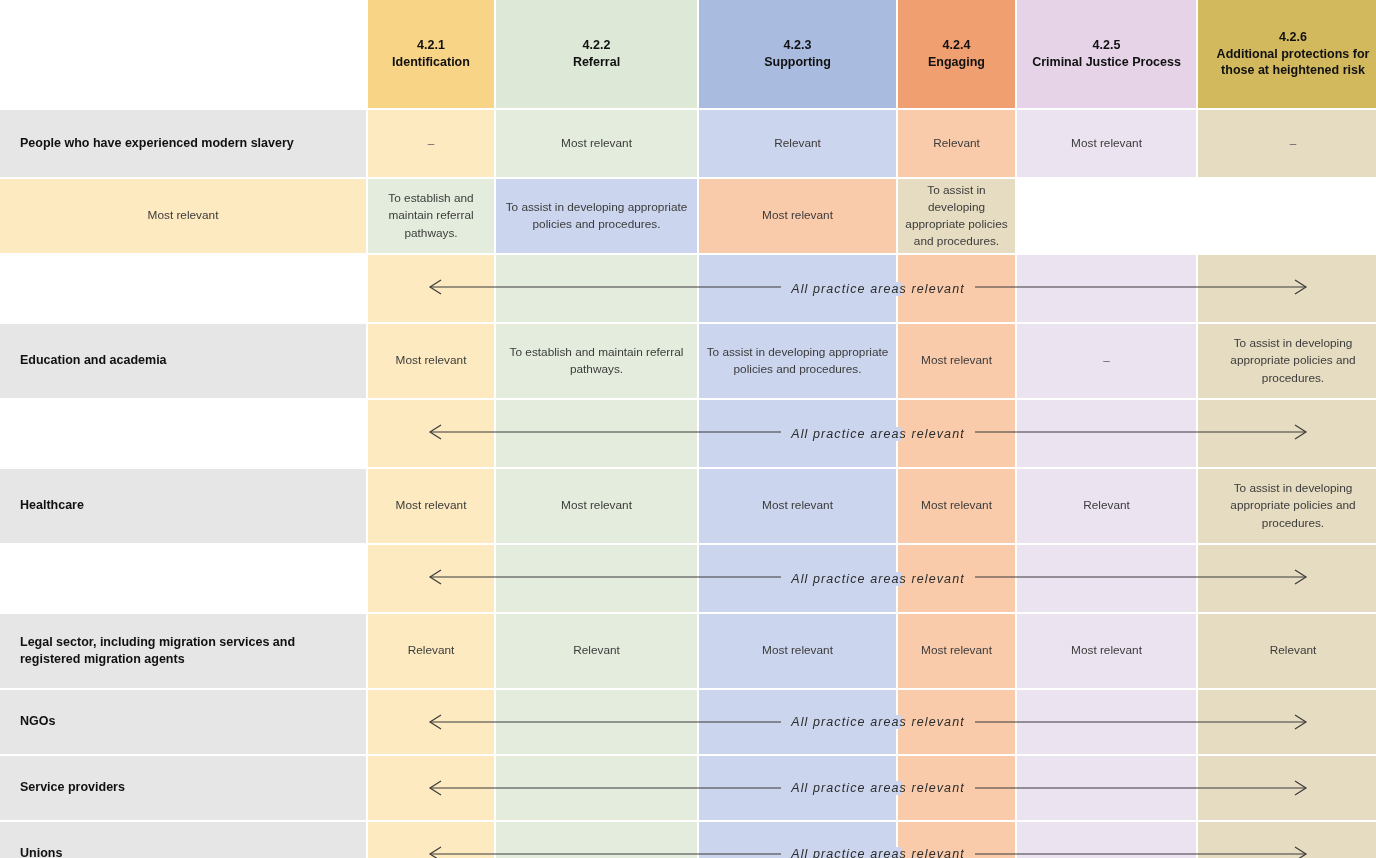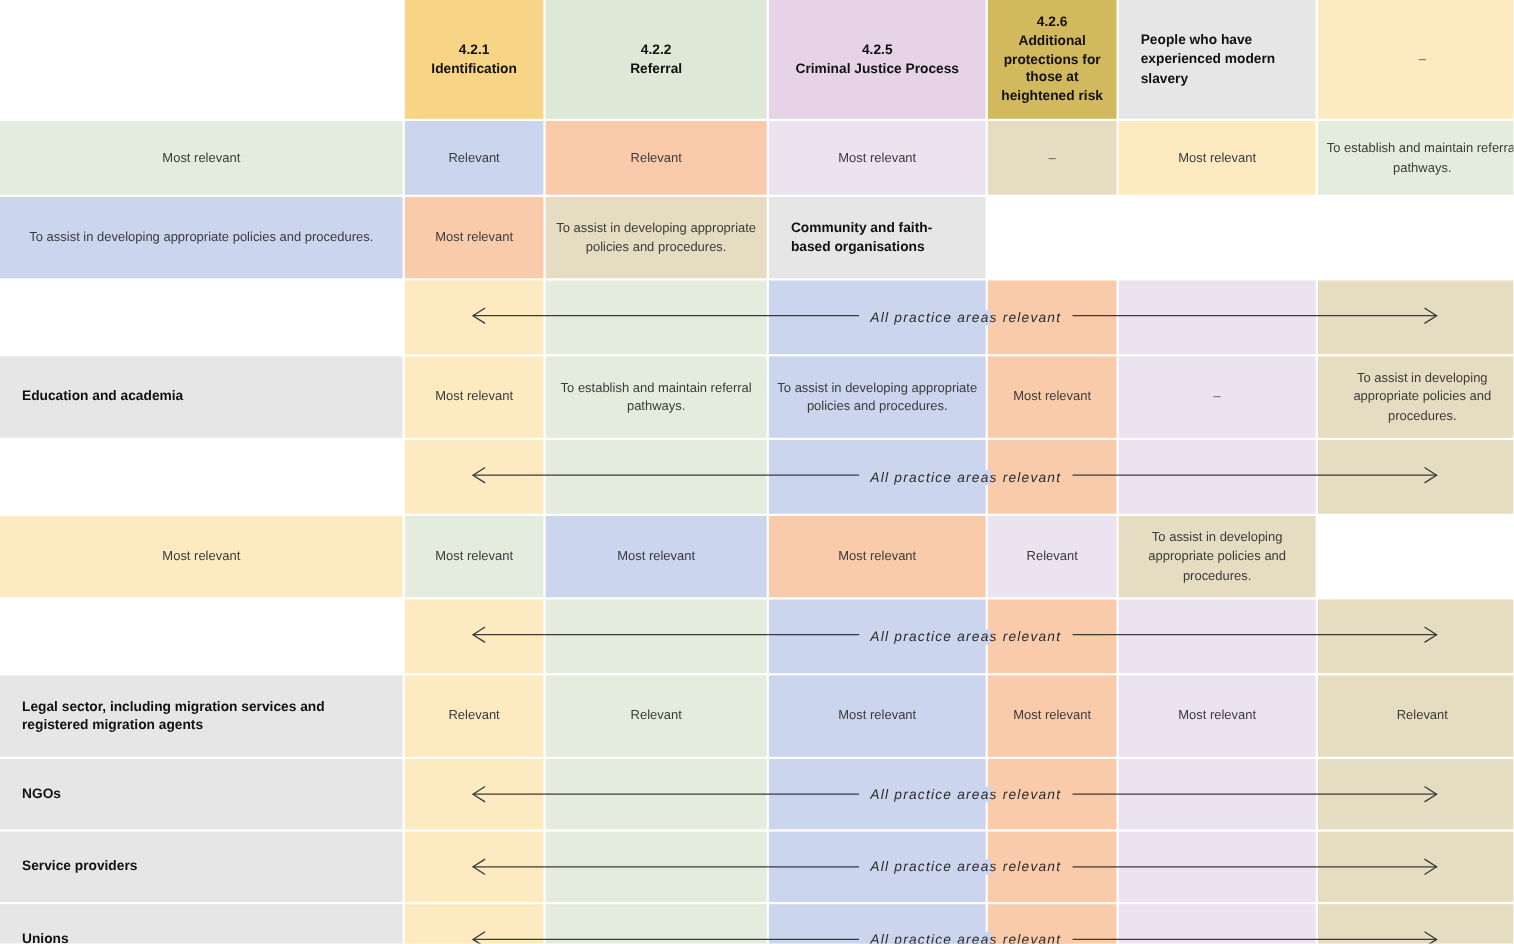--- a/index.html
+++ b/index.html
@@ -111,20 +111,28 @@
   <div class="matrix" id="matrix">
       <div class="corner"></div>
       <div class="colhead" style="background: rgb(248, 212, 135);">
         <span class="num">4.2.1</span>
         <span class="nm">Identification</span>
       </div>
       <div class="colhead" style="background: rgb(221, 232, 214);">
         <span class="num">4.2.2</span>
         <span class="nm">Referral</span>
       </div>
+      <div class="colhead" style="background: rgb(170, 187, 224);">
+        <span class="num">4.2.3</span>
+        <span class="nm">Supporting</span>
+      </div>
+      <div class="colhead" style="background: rgb(240, 160, 112);">
+        <span class="num">4.2.4</span>
+        <span class="nm">Engaging</span>
+      </div>
       <div class="colhead" style="background: rgb(230, 211, 232);">
         <span class="num">4.2.5</span>
         <span class="nm">Criminal Justice Process</span>
       </div>
       <div class="colhead" style="background: rgb(210, 185, 94);">
         <span class="num">4.2.6</span>
         <span class="nm">Additional protections for those at heightened risk</span>
       </div>
       <div class="rowlabel">
         <span>People who have experienced modern slavery</span>
@@ -155,23 +163,20 @@
       </div>
       <div class="cell" style="background: rgb(204, 213, 238);">
         <span>To assist in developing appropriate policies and procedures.</span>
       </div>
       <div class="cell" style="background: rgb(249, 203, 171);">
         <span>Most relevant</span>
       </div>
       <div class="cell" style="background: rgb(230, 220, 193);">
         <span>To assist in developing appropriate policies and procedures.</span>
       </div>
-      <div class="rowlabel">
-        <span>Community and faith-based organisations</span>
-      </div>
       <div class="spanrow">
         <div class="seg" style="left: 0px; width: 126px; background: rgb(253, 234, 192);"></div>
         <div class="seg" style="left: 128px; width: 201px; background: rgb(228, 237, 221);"></div>
         <div class="seg" style="left: 331px; width: 197px; background: rgb(204, 213, 238);"></div>
         <div class="seg" style="left: 530px; width: 117px; background: rgb(249, 203, 171);"></div>
         <div class="seg" style="left: 649px; width: 179px; background: rgb(236, 227, 241);"></div>
         <div class="seg" style="left: 830px; width: 190px; background: rgb(230, 220, 193);"></div>
         <svg width="1020" height="64">
           <line x1="62" y1="32" x2="938" y2="32" stroke="#3a3a3a" stroke-width="1.2"></line>
           <polyline points="73,25 62,32 73,39" fill="none" stroke="#3a3a3a" stroke-width="1.2"></polyline>
@@ -211,20 +216,23 @@
         <div class="seg" style="left: 830px; width: 190px; background: rgb(230, 220, 193);"></div>
         <svg width="1020" height="64">
           <line x1="62" y1="32" x2="938" y2="32" stroke="#3a3a3a" stroke-width="1.2"></line>
           <polyline points="73,25 62,32 73,39" fill="none" stroke="#3a3a3a" stroke-width="1.2"></polyline>
           <polyline points="927,25 938,32 927,39" fill="none" stroke="#3a3a3a" stroke-width="1.2"></polyline>
         </svg>
         <div class="arrowwrap">
           <span class="spantext" style="background: linear-gradient(to right, rgb(204, 213, 238) 0%, rgb(204, 213, 238) 62%, rgb(249, 203, 171) 62%, rgb(249, 203, 171) 100%);">All practice areas relevant</span>
         </div>
       </div>
+      <div class="rowlabel">
+        <span>Healthcare</span>
+      </div>
       <div class="cell" style="background: rgb(253, 234, 192);">
         <span>Most relevant</span>
       </div>
       <div class="cell" style="background: rgb(228, 237, 221);">
         <span>Most relevant</span>
       </div>
       <div class="cell" style="background: rgb(204, 213, 238);">
         <span>Most relevant</span>
       </div>
       <div class="cell" style="background: rgb(249, 203, 171);">

